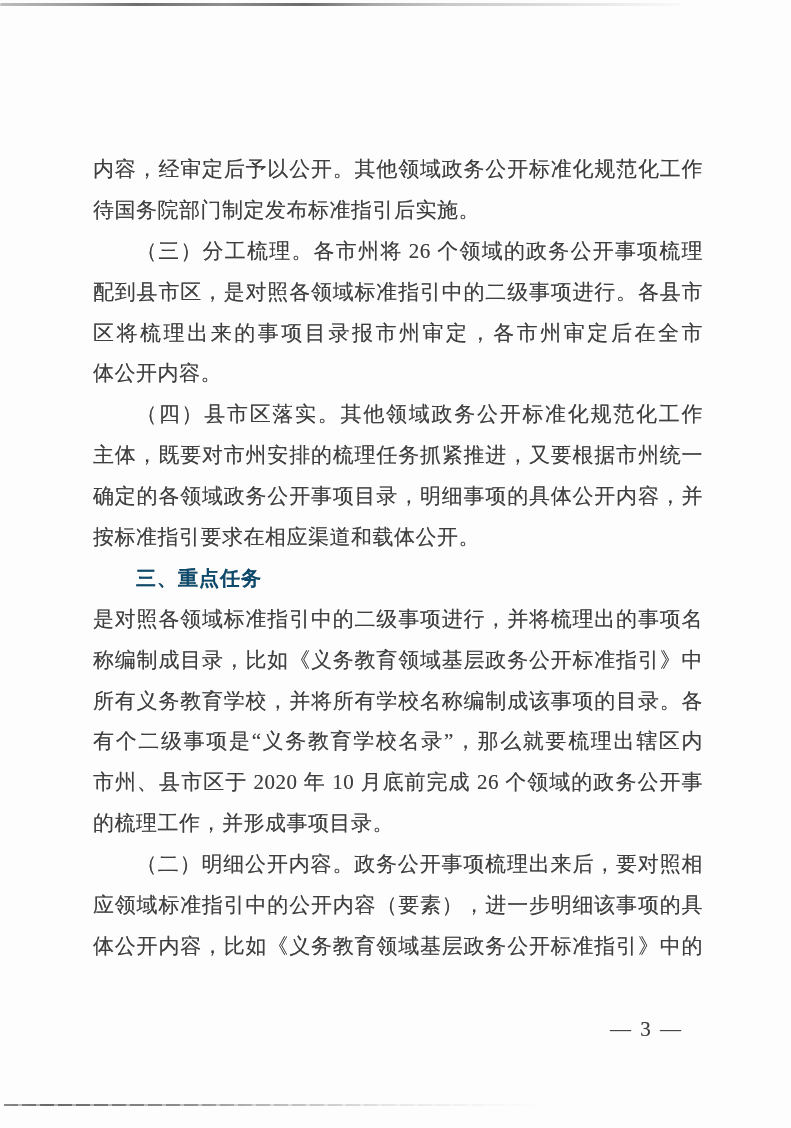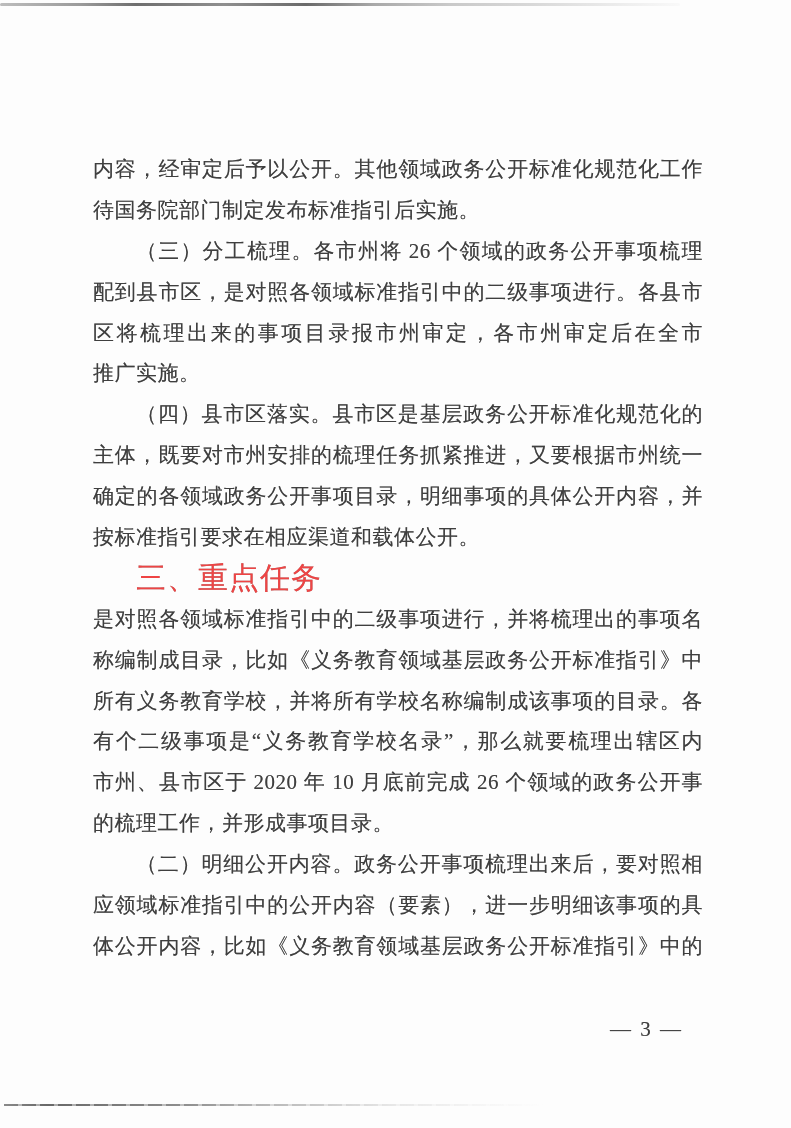--- a/index.html
+++ b/index.html
@@ -62,23 +62,23 @@
     text-shadow: 0 0 0.45px rgba(63,63,63,0.55);
   }
   .line.full {
     text-align-last: justify;
   }
   .line.indent {
     padding-left: 43px;
   }
   .line.heading {
     font-family: "Liberation Sans", sans-serif;
-    font-weight: normal;
-    font-size: 30px;
-    color: #ef4444;
+    font-weight: bold;
+    font-size: 20px;
+    color: #0c4a6e;
     letter-spacing: 1px;
   }
   .page-number {
     position: absolute;
     top: 1014px;
     left: 93px;
     width: 610px;
     height: 30px;
     line-height: 30px;
     text-align: right;
@@ -94,22 +94,22 @@
 <body>
 
 <div class="page">
   <div class="scan-line-top"></div>
   <div class="doc-body">
       <div class="line full">内容，经审定后予以公开。其他领域政务公开标准化规范化工作</div>
       <div class="line">待国务院部门制定发布标准指引后实施。</div>
       <div class="line full indent">（三）分工梳理。各市州将 26 个领域的政务公开事项梳理分</div>
       <div class="line full">配到县市区，是对照各领域标准指引中的二级事项进行。各县市</div>
       <div class="line full">区将梳理出来的事项目录报市州审定，各市州审定后在全市（州）</div>
-      <div class="line">推广实施。</div>
-      <div class="line full indent">（四）县市区落实。县市区是基层政务公开标准化规范化的</div>
+      <div class="line">体公开内容。</div>
+      <div class="line full indent">（四）县市区落实。其他领域政务公开标准化规范化工作</div>
       <div class="line full">主体，既要对市州安排的梳理任务抓紧推进，又要根据市州统一</div>
       <div class="line full">确定的各领域政务公开事项目录，明细事项的具体公开内容，并</div>
       <div class="line">按标准指引要求在相应渠道和载体公开。</div>
       <div class="line indent heading">三、重点任务</div>
       <div class="line full">是对照各领域标准指引中的二级事项进行，并将梳理出的事项名</div>
       <div class="line full">称编制成目录，比如《义务教育领域基层政务公开标准指引》中</div>
       <div class="line full">所有义务教育学校，并将所有学校名称编制成该事项的目录。各</div>
       <div class="line full">有个二级事项是“义务教育学校名录”，那么就要梳理出辖区内</div>
       <div class="line full">市州、县市区于 2020 年 10 月底前完成 26 个领域的政务公开事项</div>
       <div class="line">的梳理工作，并形成事项目录。</div>

